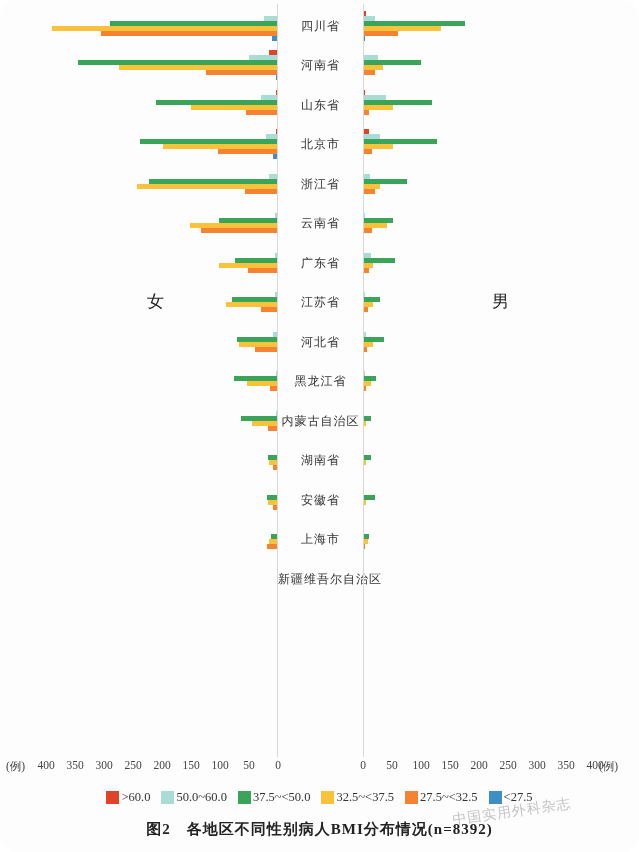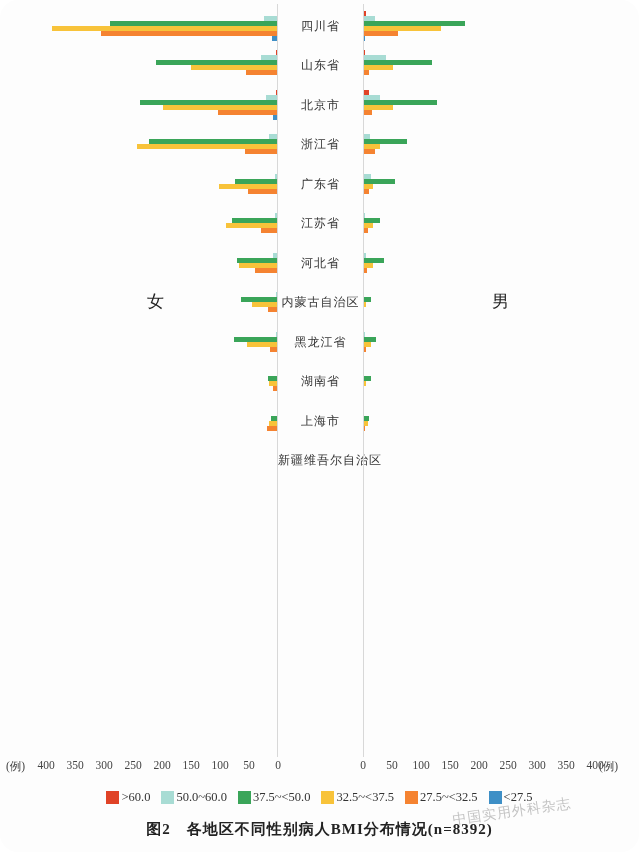--- a/index.html
+++ b/index.html
@@ -53,20 +53,39 @@
           <div class="bar" style="width: 2.9px; background: rgb(224, 67, 39);"></div>
           <div class="bar" style="width: 11.6px; background: rgb(168, 220, 212);"></div>
           <div class="bar" style="width: 101.5px; background: rgb(58, 165, 89);"></div>
           <div class="bar" style="width: 78.3px; background: rgb(248, 195, 58);"></div>
           <div class="bar" style="width: 34.8px; background: rgb(245, 131, 49);"></div>
           <div class="bar" style="width: 1.74px; background: rgb(62, 143, 198);"></div>
         </div>
       </div>
       <div class="row">
         <div class="panel left">
+          <div class="bar" style="width: 8.7px; background: rgb(224, 67, 39);"></div>
+          <div class="bar" style="width: 29px; background: rgb(168, 220, 212);"></div>
+          <div class="bar" style="width: 200.1px; background: rgb(58, 165, 89);"></div>
+          <div class="bar" style="width: 159.5px; background: rgb(248, 195, 58);"></div>
+          <div class="bar" style="width: 72.5px; background: rgb(245, 131, 49);"></div>
+          <div class="bar" style="width: 1.74px; background: rgb(62, 143, 198);"></div>
+        </div>
+        <div class="center-label">河南省</div>
+        <div class="panel right">
+          <div class="bar" style="width: 1.16px; background: rgb(224, 67, 39);"></div>
+          <div class="bar" style="width: 14.5px; background: rgb(168, 220, 212);"></div>
+          <div class="bar" style="width: 58px; background: rgb(58, 165, 89);"></div>
+          <div class="bar" style="width: 20.3px; background: rgb(248, 195, 58);"></div>
+          <div class="bar" style="width: 11.6px; background: rgb(245, 131, 49);"></div>
+          <div class="bar" style="width: 1.16px; background: rgb(62, 143, 198);"></div>
+        </div>
+      </div>
+      <div class="row">
+        <div class="panel left">
           <div class="bar" style="width: 1.74px; background: rgb(224, 67, 39);"></div>
           <div class="bar" style="width: 17.4px; background: rgb(168, 220, 212);"></div>
           <div class="bar" style="width: 121.8px; background: rgb(58, 165, 89);"></div>
           <div class="bar" style="width: 87px; background: rgb(248, 195, 58);"></div>
           <div class="bar" style="width: 31.9px; background: rgb(245, 131, 49);"></div>
           <div class="bar" style="width: 0px; background: rgb(62, 143, 198);"></div>
         </div>
         <div class="center-label">山东省</div>
         <div class="panel right">
           <div class="bar" style="width: 2.32px; background: rgb(224, 67, 39);"></div>
@@ -112,20 +131,39 @@
           <div class="bar" style="width: 44.08px; background: rgb(58, 165, 89);"></div>
           <div class="bar" style="width: 17.4px; background: rgb(248, 195, 58);"></div>
           <div class="bar" style="width: 11.6px; background: rgb(245, 131, 49);"></div>
           <div class="bar" style="width: 1.16px; background: rgb(62, 143, 198);"></div>
         </div>
       </div>
       <div class="row">
         <div class="panel left">
           <div class="bar" style="width: 0px; background: rgb(224, 67, 39);"></div>
           <div class="bar" style="width: 2.9px; background: rgb(168, 220, 212);"></div>
+          <div class="bar" style="width: 59.16px; background: rgb(58, 165, 89);"></div>
+          <div class="bar" style="width: 88.16px; background: rgb(248, 195, 58);"></div>
+          <div class="bar" style="width: 77.14px; background: rgb(245, 131, 49);"></div>
+          <div class="bar" style="width: 0px; background: rgb(62, 143, 198);"></div>
+        </div>
+        <div class="center-label">云南省</div>
+        <div class="panel right">
+          <div class="bar" style="width: 0px; background: rgb(224, 67, 39);"></div>
+          <div class="bar" style="width: 2.32px; background: rgb(168, 220, 212);"></div>
+          <div class="bar" style="width: 30.16px; background: rgb(58, 165, 89);"></div>
+          <div class="bar" style="width: 24.36px; background: rgb(248, 195, 58);"></div>
+          <div class="bar" style="width: 8.7px; background: rgb(245, 131, 49);"></div>
+          <div class="bar" style="width: 0px; background: rgb(62, 143, 198);"></div>
+        </div>
+      </div>
+      <div class="row">
+        <div class="panel left">
+          <div class="bar" style="width: 0px; background: rgb(224, 67, 39);"></div>
+          <div class="bar" style="width: 2.9px; background: rgb(168, 220, 212);"></div>
           <div class="bar" style="width: 43.5px; background: rgb(58, 165, 89);"></div>
           <div class="bar" style="width: 59.16px; background: rgb(248, 195, 58);"></div>
           <div class="bar" style="width: 29.58px; background: rgb(245, 131, 49);"></div>
           <div class="bar" style="width: 0px; background: rgb(62, 143, 198);"></div>
         </div>
         <div class="center-label">广东省</div>
         <div class="panel right">
           <div class="bar" style="width: 0px; background: rgb(224, 67, 39);"></div>
           <div class="bar" style="width: 7.54px; background: rgb(168, 220, 212);"></div>
           <div class="bar" style="width: 32.48px; background: rgb(58, 165, 89);"></div>
@@ -169,70 +207,89 @@
           <div class="bar" style="width: 20.88px; background: rgb(58, 165, 89);"></div>
           <div class="bar" style="width: 9.86px; background: rgb(248, 195, 58);"></div>
           <div class="bar" style="width: 4.06px; background: rgb(245, 131, 49);"></div>
           <div class="bar" style="width: 0px; background: rgb(62, 143, 198);"></div>
         </div>
       </div>
       <div class="row">
         <div class="panel left">
           <div class="bar" style="width: 0px; background: rgb(224, 67, 39);"></div>
           <div class="bar" style="width: 1.74px; background: rgb(168, 220, 212);"></div>
-          <div class="bar" style="width: 37.12px; background: rgb(58, 165, 89);"></div>
-          <div class="bar" style="width: 26.1px; background: rgb(248, 195, 58);"></div>
-          <div class="bar" style="width: 9.86px; background: rgb(245, 131, 49);"></div>
-          <div class="bar" style="width: 0px; background: rgb(62, 143, 198);"></div>
-        </div>
-        <div class="center-label">内蒙古自治区</div>
-        <div class="panel right">
-          <div class="bar" style="width: 0px; background: rgb(224, 67, 39);"></div>
-          <div class="bar" style="width: 1.16px; background: rgb(168, 220, 212);"></div>
-          <div class="bar" style="width: 8.12px; background: rgb(58, 165, 89);"></div>
-          <div class="bar" style="width: 3.48px; background: rgb(248, 195, 58);"></div>
-          <div class="bar" style="width: 0px; background: rgb(245, 131, 49);"></div>
-          <div class="bar" style="width: 0px; background: rgb(62, 143, 198);"></div>
-        </div>
-      </div>
-      <div class="row">
-        <div class="panel left">
-          <div class="bar" style="width: 0px; background: rgb(224, 67, 39);"></div>
-          <div class="bar" style="width: 1.74px; background: rgb(168, 220, 212);"></div>
           <div class="bar" style="width: 44.08px; background: rgb(58, 165, 89);"></div>
           <div class="bar" style="width: 31.32px; background: rgb(248, 195, 58);"></div>
           <div class="bar" style="width: 8.12px; background: rgb(245, 131, 49);"></div>
           <div class="bar" style="width: 0px; background: rgb(62, 143, 198);"></div>
         </div>
         <div class="center-label">黑龙江省</div>
         <div class="panel right">
           <div class="bar" style="width: 0px; background: rgb(224, 67, 39);"></div>
           <div class="bar" style="width: 1.74px; background: rgb(168, 220, 212);"></div>
           <div class="bar" style="width: 12.76px; background: rgb(58, 165, 89);"></div>
           <div class="bar" style="width: 7.54px; background: rgb(248, 195, 58);"></div>
           <div class="bar" style="width: 2.9px; background: rgb(245, 131, 49);"></div>
           <div class="bar" style="width: 0px; background: rgb(62, 143, 198);"></div>
         </div>
       </div>
       <div class="row">
         <div class="panel left">
           <div class="bar" style="width: 0px; background: rgb(224, 67, 39);"></div>
+          <div class="bar" style="width: 1.74px; background: rgb(168, 220, 212);"></div>
+          <div class="bar" style="width: 37.12px; background: rgb(58, 165, 89);"></div>
+          <div class="bar" style="width: 26.1px; background: rgb(248, 195, 58);"></div>
+          <div class="bar" style="width: 9.86px; background: rgb(245, 131, 49);"></div>
+          <div class="bar" style="width: 0px; background: rgb(62, 143, 198);"></div>
+        </div>
+        <div class="center-label">内蒙古自治区</div>
+        <div class="panel right">
+          <div class="bar" style="width: 0px; background: rgb(224, 67, 39);"></div>
+          <div class="bar" style="width: 1.16px; background: rgb(168, 220, 212);"></div>
+          <div class="bar" style="width: 8.12px; background: rgb(58, 165, 89);"></div>
+          <div class="bar" style="width: 3.48px; background: rgb(248, 195, 58);"></div>
+          <div class="bar" style="width: 0px; background: rgb(245, 131, 49);"></div>
+          <div class="bar" style="width: 0px; background: rgb(62, 143, 198);"></div>
+        </div>
+      </div>
+      <div class="row">
+        <div class="panel left">
+          <div class="bar" style="width: 0px; background: rgb(224, 67, 39);"></div>
           <div class="bar" style="width: 1.16px; background: rgb(168, 220, 212);"></div>
           <div class="bar" style="width: 10.44px; background: rgb(58, 165, 89);"></div>
           <div class="bar" style="width: 9.28px; background: rgb(248, 195, 58);"></div>
           <div class="bar" style="width: 4.64px; background: rgb(245, 131, 49);"></div>
           <div class="bar" style="width: 0px; background: rgb(62, 143, 198);"></div>
         </div>
         <div class="center-label">湖南省</div>
         <div class="panel right">
           <div class="bar" style="width: 0px; background: rgb(224, 67, 39);"></div>
           <div class="bar" style="width: 1.16px; background: rgb(168, 220, 212);"></div>
           <div class="bar" style="width: 7.54px; background: rgb(58, 165, 89);"></div>
           <div class="bar" style="width: 2.9px; background: rgb(248, 195, 58);"></div>
           <div class="bar" style="width: 1.16px; background: rgb(245, 131, 49);"></div>
+          <div class="bar" style="width: 0px; background: rgb(62, 143, 198);"></div>
+        </div>
+      </div>
+      <div class="row">
+        <div class="panel left">
+          <div class="bar" style="width: 0px; background: rgb(224, 67, 39);"></div>
+          <div class="bar" style="width: 0px; background: rgb(168, 220, 212);"></div>
+          <div class="bar" style="width: 11.02px; background: rgb(58, 165, 89);"></div>
+          <div class="bar" style="width: 10.44px; background: rgb(248, 195, 58);"></div>
+          <div class="bar" style="width: 4.64px; background: rgb(245, 131, 49);"></div>
+          <div class="bar" style="width: 0px; background: rgb(62, 143, 198);"></div>
+        </div>
+        <div class="center-label">安徽省</div>
+        <div class="panel right">
+          <div class="bar" style="width: 0px; background: rgb(224, 67, 39);"></div>
+          <div class="bar" style="width: 1.16px; background: rgb(168, 220, 212);"></div>
+          <div class="bar" style="width: 12.18px; background: rgb(58, 165, 89);"></div>
+          <div class="bar" style="width: 3.48px; background: rgb(248, 195, 58);"></div>
+          <div class="bar" style="width: 0px; background: rgb(245, 131, 49);"></div>
           <div class="bar" style="width: 0px; background: rgb(62, 143, 198);"></div>
         </div>
       </div>
       <div class="row">
         <div class="panel left">
           <div class="bar" style="width: 0px; background: rgb(224, 67, 39);"></div>
           <div class="bar" style="width: 1.16px; background: rgb(168, 220, 212);"></div>
           <div class="bar" style="width: 6.96px; background: rgb(58, 165, 89);"></div>
           <div class="bar" style="width: 8.7px; background: rgb(248, 195, 58);"></div>
           <div class="bar" style="width: 11.02px; background: rgb(245, 131, 49);"></div>

